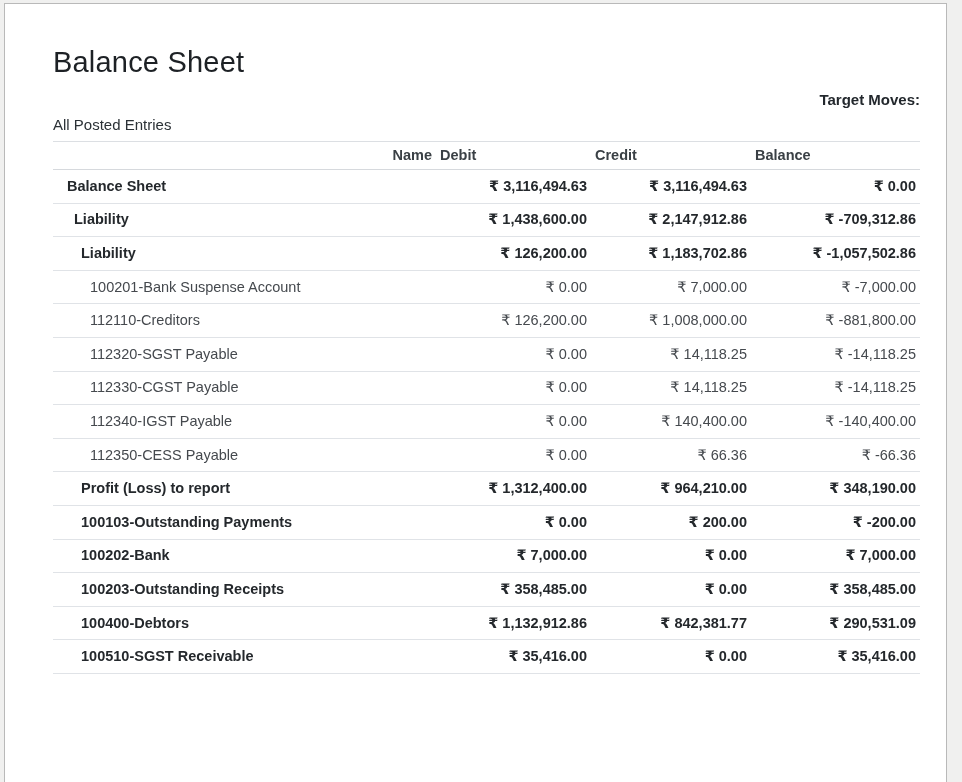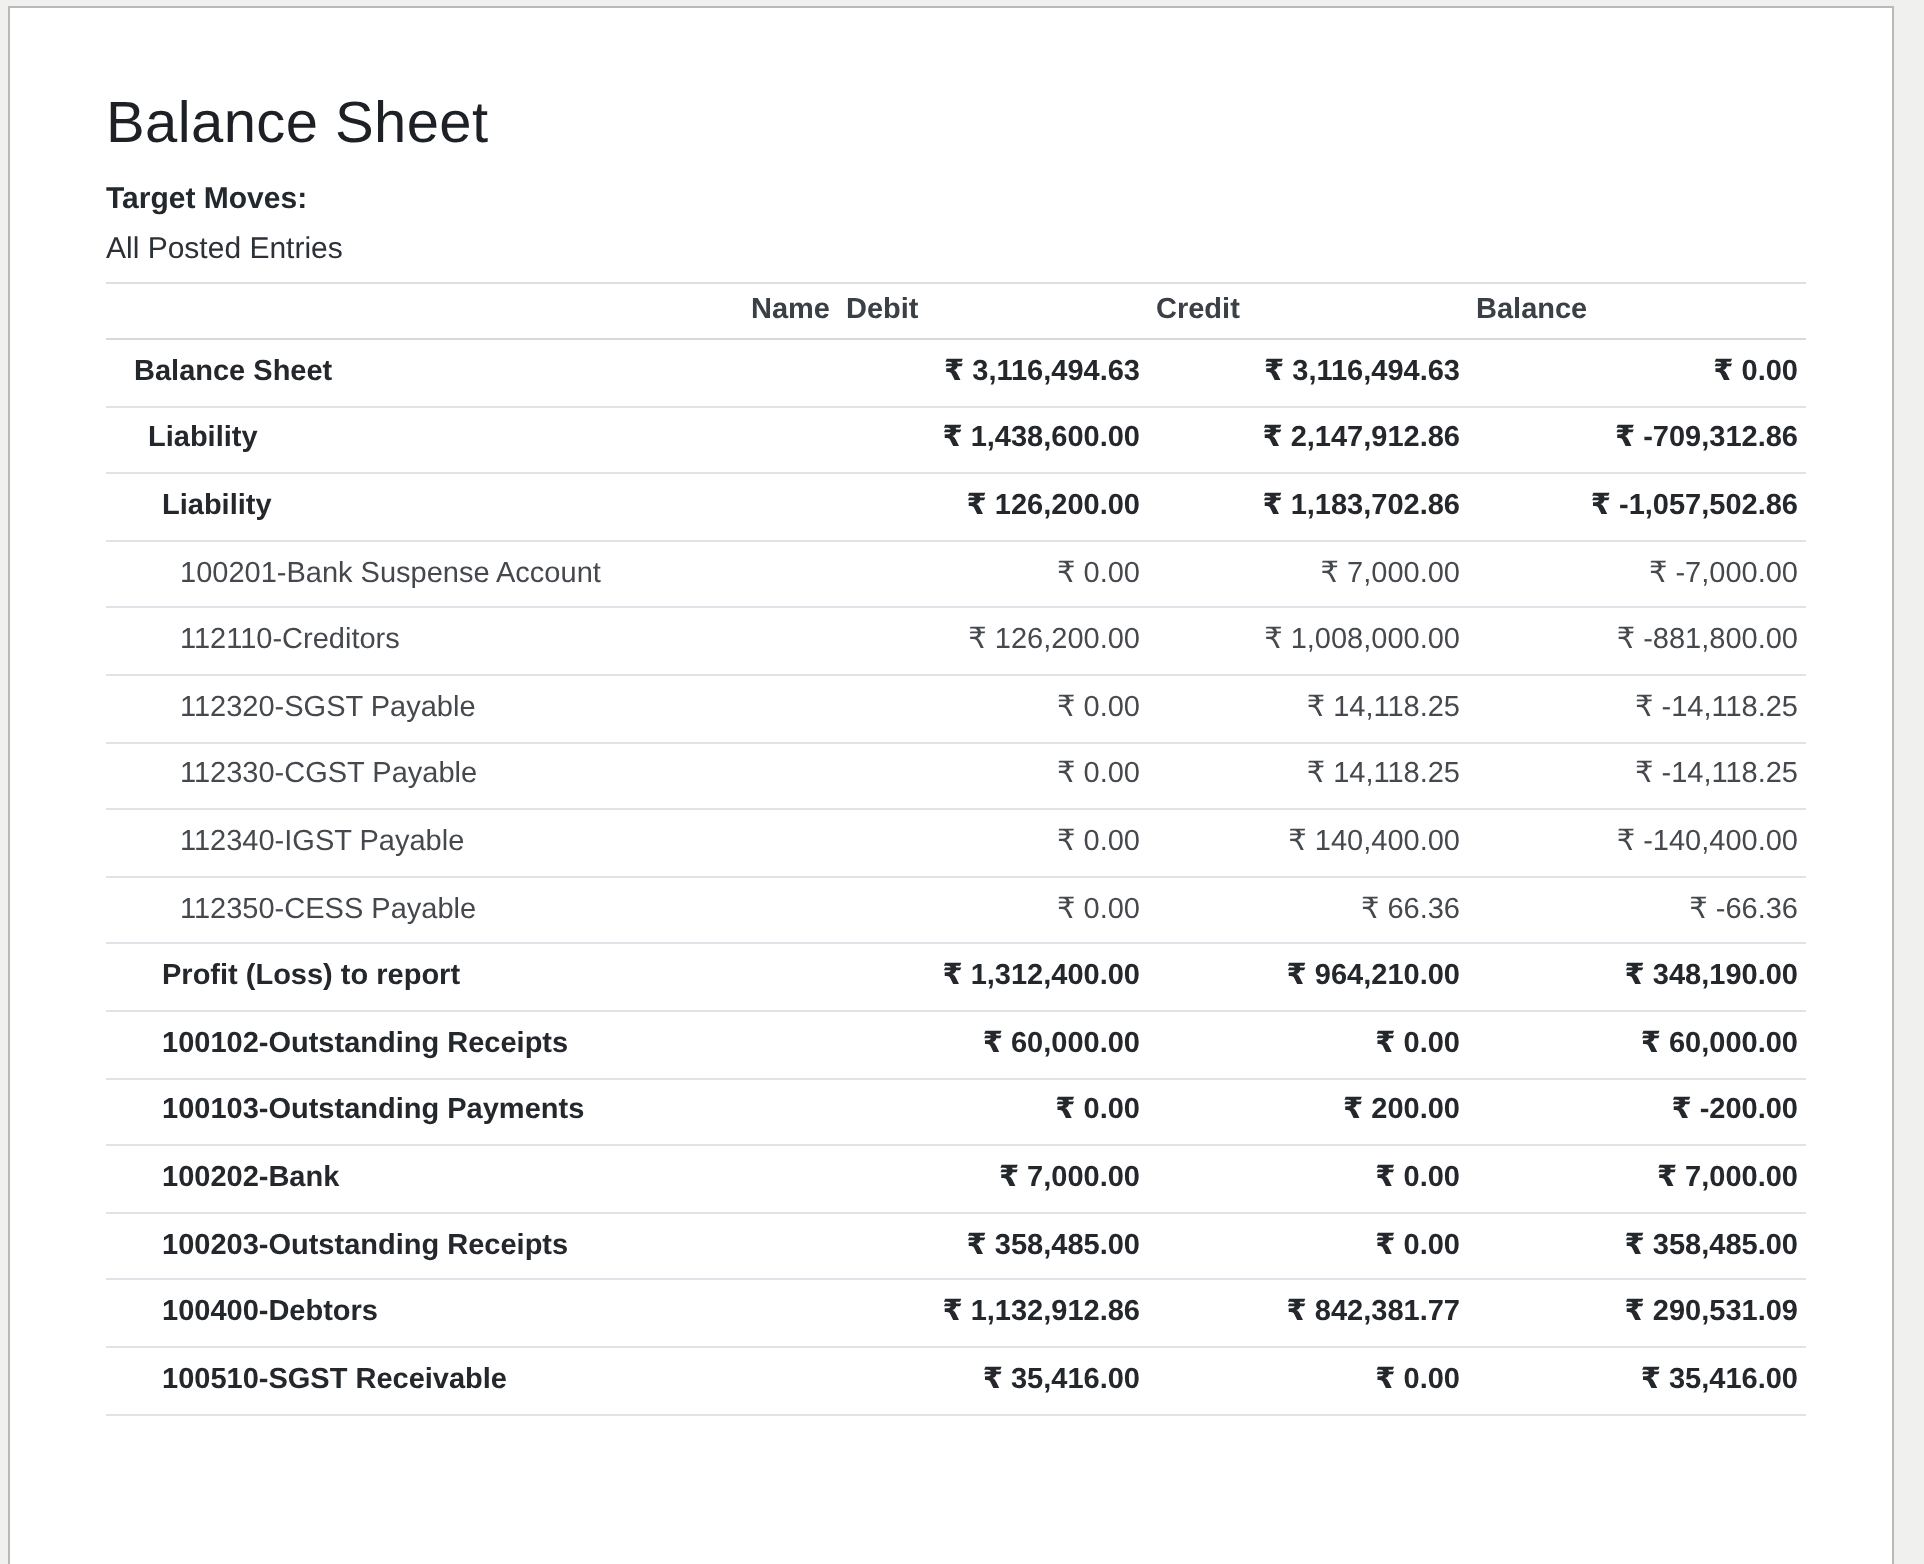--- a/index.html
+++ b/index.html
@@ -10,36 +10,37 @@
     font-family: "Liberation Sans", "DejaVu Sans", sans-serif;
   }
   .page {
     position: absolute;
     left: 4px; top: 3px;
     width: 943px; height: 900px;
     background: #ffffff;
     border: 1px solid #b9b9b9;
   }
   .page-inner {
-    padding: 40px 43px 0 48px;
+    padding: 40px 26px 0 48px;
   }
   h1.report-title {
     font-size: 29px;
     font-weight: 400;
     line-height: 36px;
     color: #1d2125;
     letter-spacing: 0.2px;
     margin-bottom: 10px;
   }
   .target-moves-label {
     font-size: 15px;
     font-weight: 700;
     line-height: 19px;
     color: #23282d;
     margin-top: 2px;
+    text-align: right;
   }
   .target-moves-value {
     font-size: 15px;
     font-weight: 400;
     line-height: 19px;
     color: #2b3136;
     margin-top: 6px;
     margin-bottom: 7px;
   }
   table.report-table {
@@ -162,26 +163,20 @@
     <td>₹ 66.36</td>
     <td>₹ -66.36</td>
   </tr>
           <tr class="bold">
     <td class="name-col lvl-3">Profit (Loss) to report</td>
     <td>₹ 1,312,400.00</td>
     <td>₹ 964,210.00</td>
     <td>₹ 348,190.00</td>
   </tr>
           <tr class="bold">
-    <td class="name-col lvl-3">100102-Outstanding Receipts</td>
-    <td>₹ 60,000.00</td>
-    <td>₹ 0.00</td>
-    <td>₹ 60,000.00</td>
-  </tr>
-          <tr class="bold">
     <td class="name-col lvl-3">100103-Outstanding Payments</td>
     <td>₹ 0.00</td>
     <td>₹ 200.00</td>
     <td>₹ -200.00</td>
   </tr>
           <tr class="bold">
     <td class="name-col lvl-3">100202-Bank</td>
     <td>₹ 7,000.00</td>
     <td>₹ 0.00</td>
     <td>₹ 7,000.00</td>

